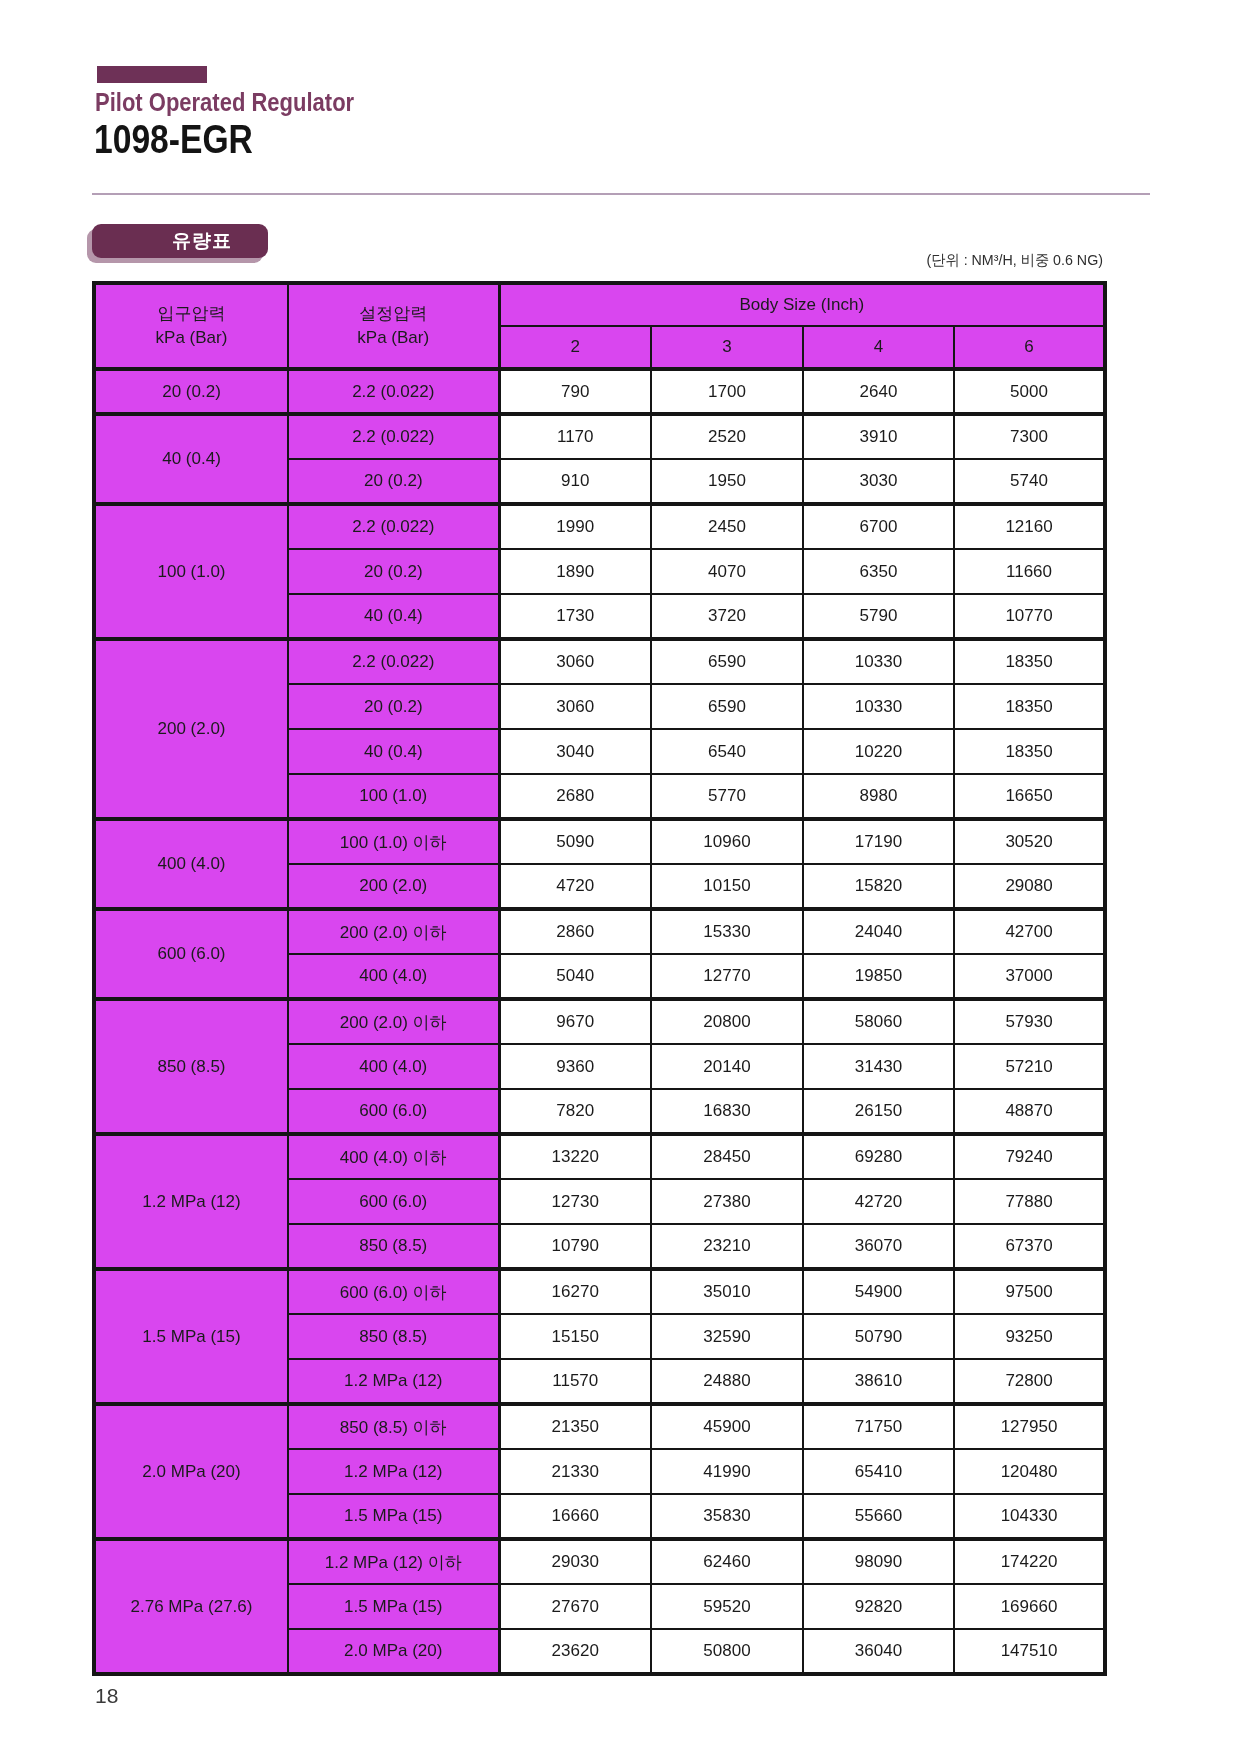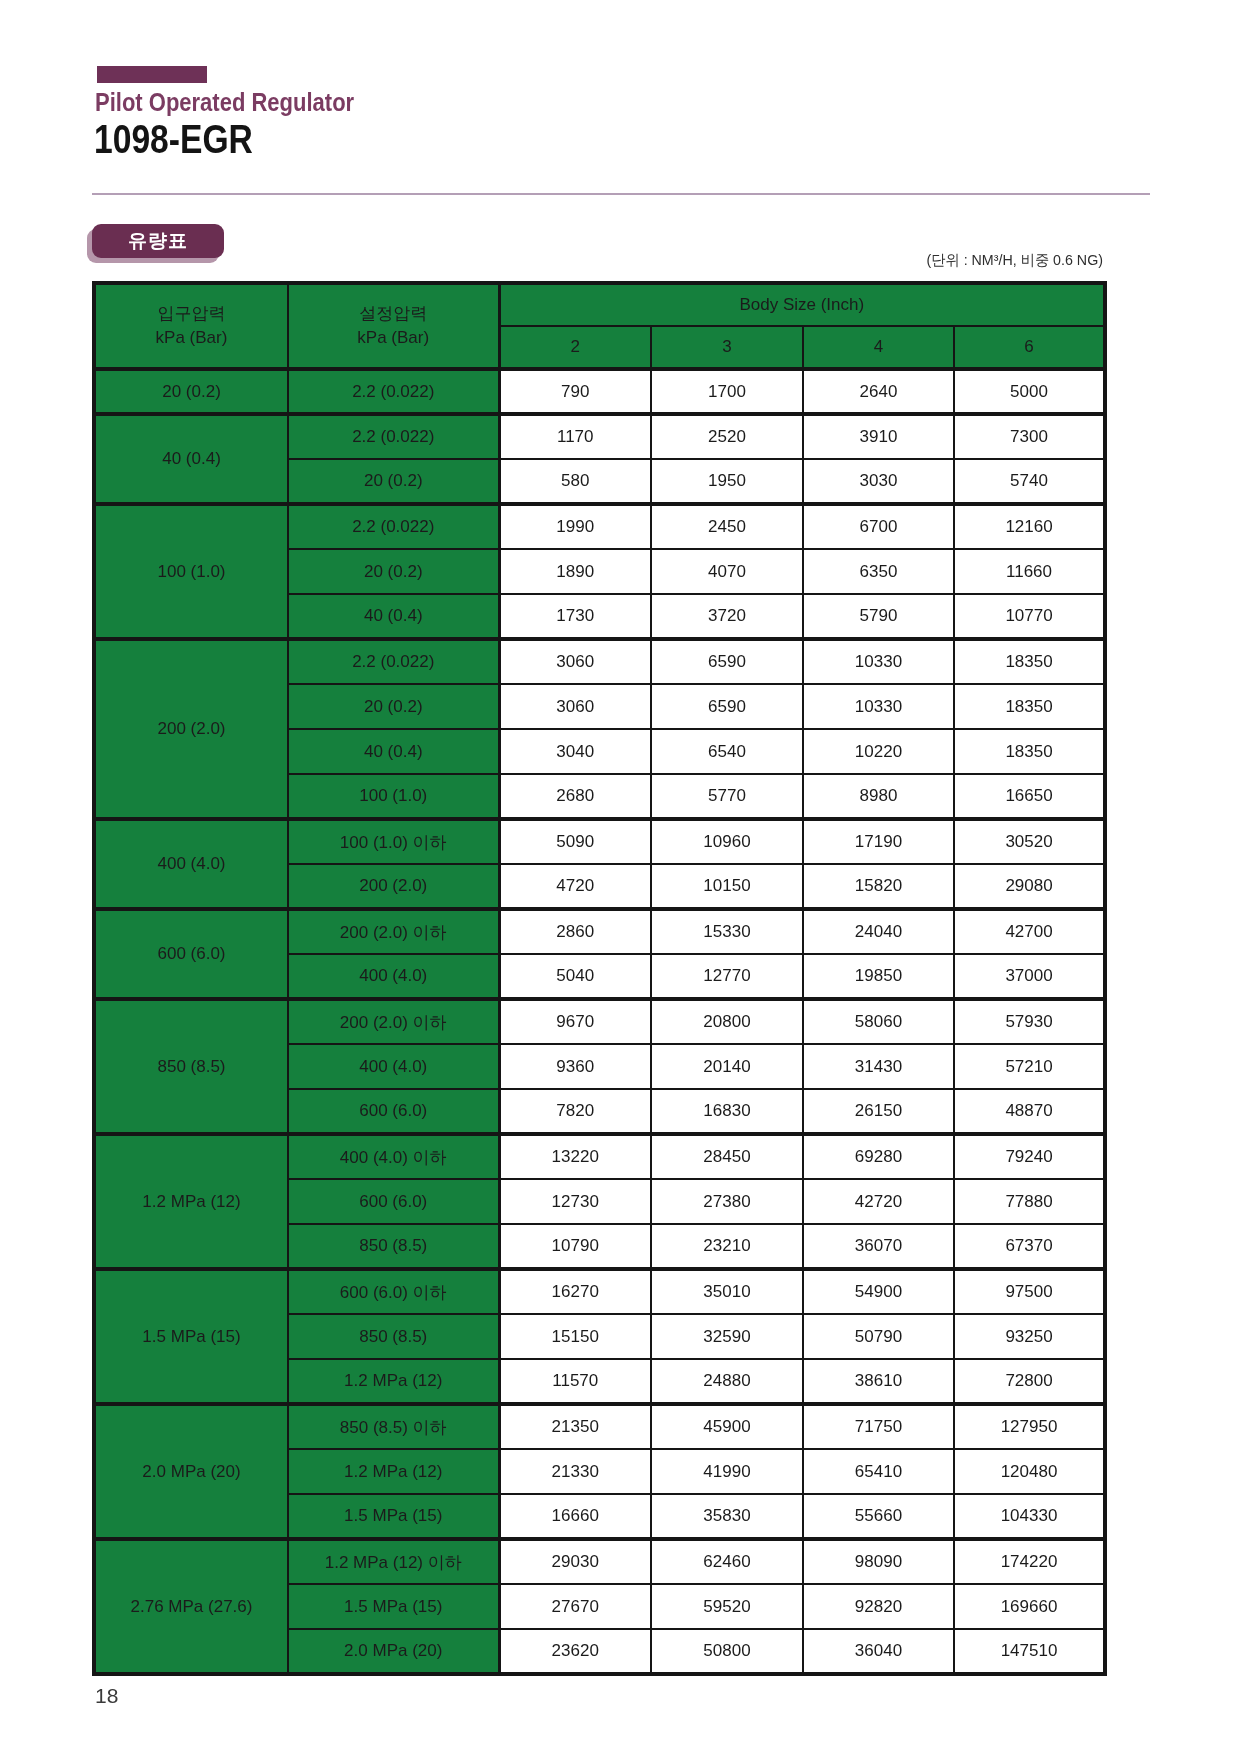--- a/index.html
+++ b/index.html
@@ -33,21 +33,21 @@
   .rule {
     position:absolute; left:92px; top:193px;
     width:1058px; height:2px; background:#b49fb6;
   }
   .badge {
     position:absolute; left:92px; top:224px;
     width:132px; height:34px;
     background:#6a2e51;
     border-radius:9px;
     box-shadow:-5px 5px 0 #b596aa;
-    display:flex; align-items:center; justify-content:center;
+    display:flex; align-items:center; justify-content:center;padding-left:44px;
   }
   .badge span {
     color:#ffffff; font-size:19px; font-weight:700; letter-spacing:1px;
   }
   .unit-note {
     position:absolute; left:92px; top:251px;
     width:1011px; text-align:right;
     font-size:15px; color:#2e2e2e;
     transform:scaleX(0.95); transform-origin:right top;
   }
@@ -60,21 +60,21 @@
   table.flow-table { border:4px solid #151515; }
   .flow-table th, .flow-table td {
     border:2px solid #151515;
     text-align:center; vertical-align:middle;
     font-size:17px; font-weight:400; color:#1b1b1b;
     padding:0;
     overflow:hidden; white-space:nowrap;
   }
   .flow-table thead tr { height:43px; }
   .flow-table tbody tr { height:45px; }
-  .lbl { background:#15803d; }
+  .lbl { background:#d946ef; }
   .val { background:#ffffff; }
   .hline { display:block; line-height:24px; }
   
   .flow-table .hdr-bodysize, .flow-table .vfirst, .flow-table .size-first { border-left:3px solid #151515; }
   
   .flow-table tr.group-start td { border-top:4px solid #151515; }
   .page-number {
     position:absolute; left:95px; top:1684px;
     font-size:21px; color:#3a3a3a;
   }
@@ -136,21 +136,21 @@
         <tr class="group-start">
           <td class="lbl" rowspan="2">40 (0.4)</td>
           <td class="lbl">2.2 (0.022)</td>
           <td class="val vfirst">1170</td>
           <td class="val">2520</td>
           <td class="val">3910</td>
           <td class="val">7300</td>
         </tr>
         <tr>
           <td class="lbl">20 (0.2)</td>
-          <td class="val vfirst">580</td>
+          <td class="val vfirst">910</td>
           <td class="val">1950</td>
           <td class="val">3030</td>
           <td class="val">5740</td>
         </tr>
         <tr class="group-start">
           <td class="lbl" rowspan="3">100 (1.0)</td>
           <td class="lbl">2.2 (0.022)</td>
           <td class="val vfirst">1990</td>
           <td class="val">2450</td>
           <td class="val">6700</td>

